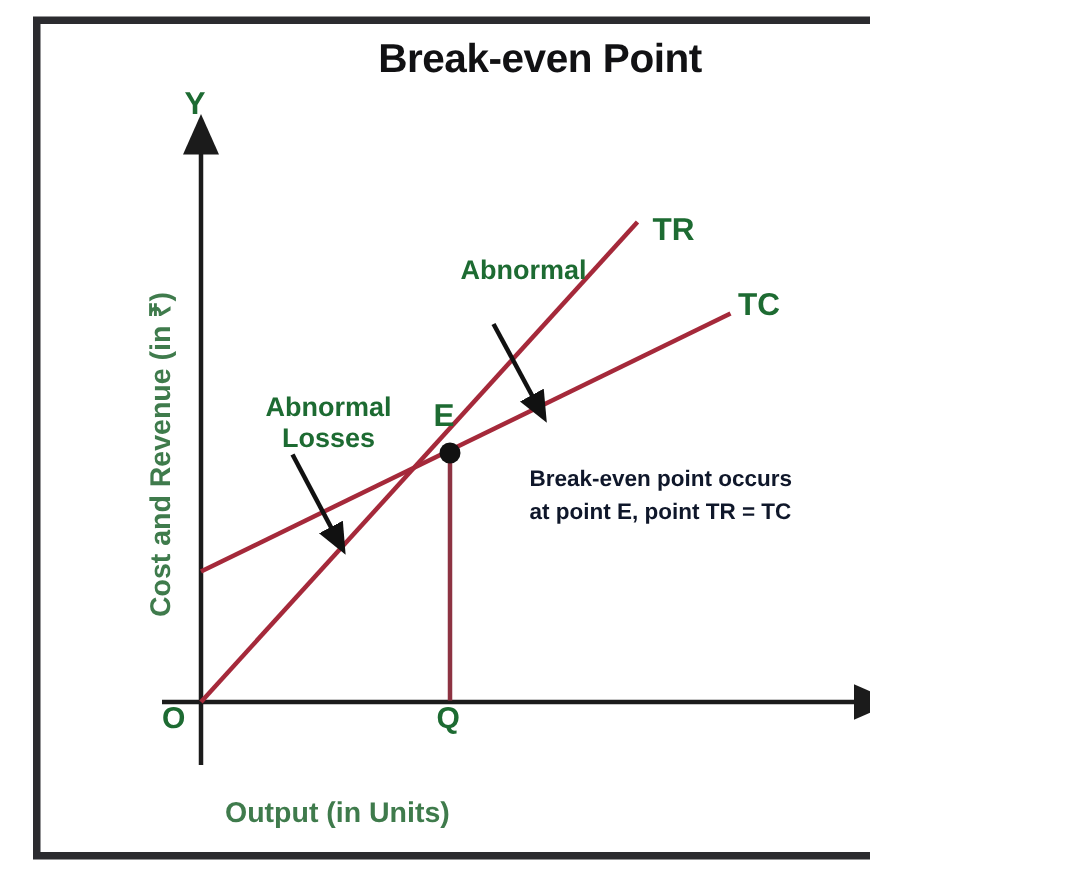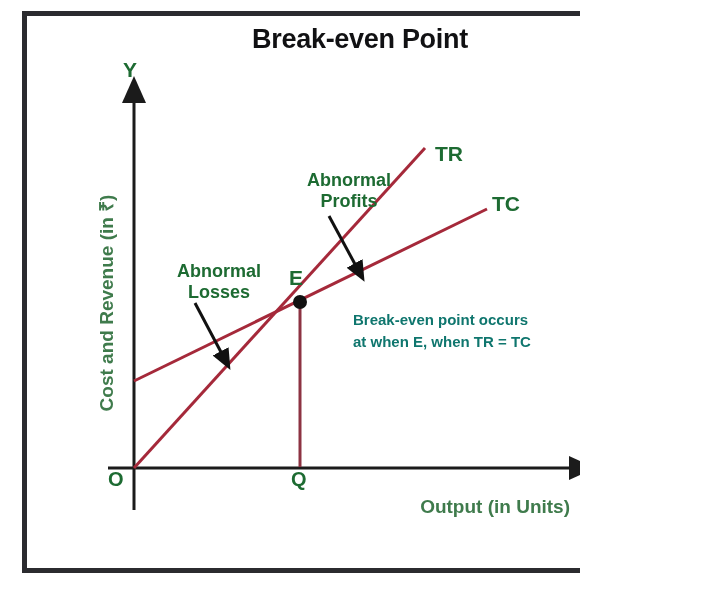--- a/index.html
+++ b/index.html
@@ -107,39 +107,39 @@
     top: 261px;
     font-size: 18px;
     text-align: center;
     width: 110px;
   }
   .lbl-note {
     left: 353px;
     top: 309px;
     font-size: 15px;
     line-height: 1.45;
-    color: #0f766e;
+    color: #0f172a;
   }
   .ytitle {
     position: absolute;
     left: -54px;
     top: 290px;
     width: 320px;
     text-align: center;
     font-size: 19px;
     font-weight: bold;
     color: #3f7b4c;
     transform: rotate(-90deg);
   }
   .xtitle {
     position: absolute;
     left: 150px;
-    top: 496px;
+    top: 532px;
     width: 420px;
-    text-align: right;
+    text-align: left;
     font-size: 19px;
     font-weight: bold;
     color: #3f7b4c;
   }
 </style>
 </head>
 <body>
 
 <div id="figure">
 
@@ -194,29 +194,28 @@
 
   <div class="lbl lbl-origin">O</div>
   <div class="lbl lbl-q">Q</div>
 
   <div class="lbl lbl-e">E</div>
   <div class="lbl lbl-tr">TR</div>
   <div class="lbl lbl-tc">TC</div>
 
   <div class="lbl lbl-profits">
     <div>Abnormal</div>
-    <div>Profits</div>
   </div>
 
   <div class="lbl lbl-losses">
     <div>Abnormal</div>
     <div>Losses</div>
   </div>
 
   <div class="lbl lbl-note">
     <div>Break-even point occurs</div>
-    <div>at when E, when TR = TC</div>
+    <div>at point E, point TR = TC</div>
   </div>
 
   <div class="ytitle">Cost and Revenue (in ₹)</div>
   <div class="xtitle">Output (in Units)</div>
 
 </div>
 
 </body></html>

